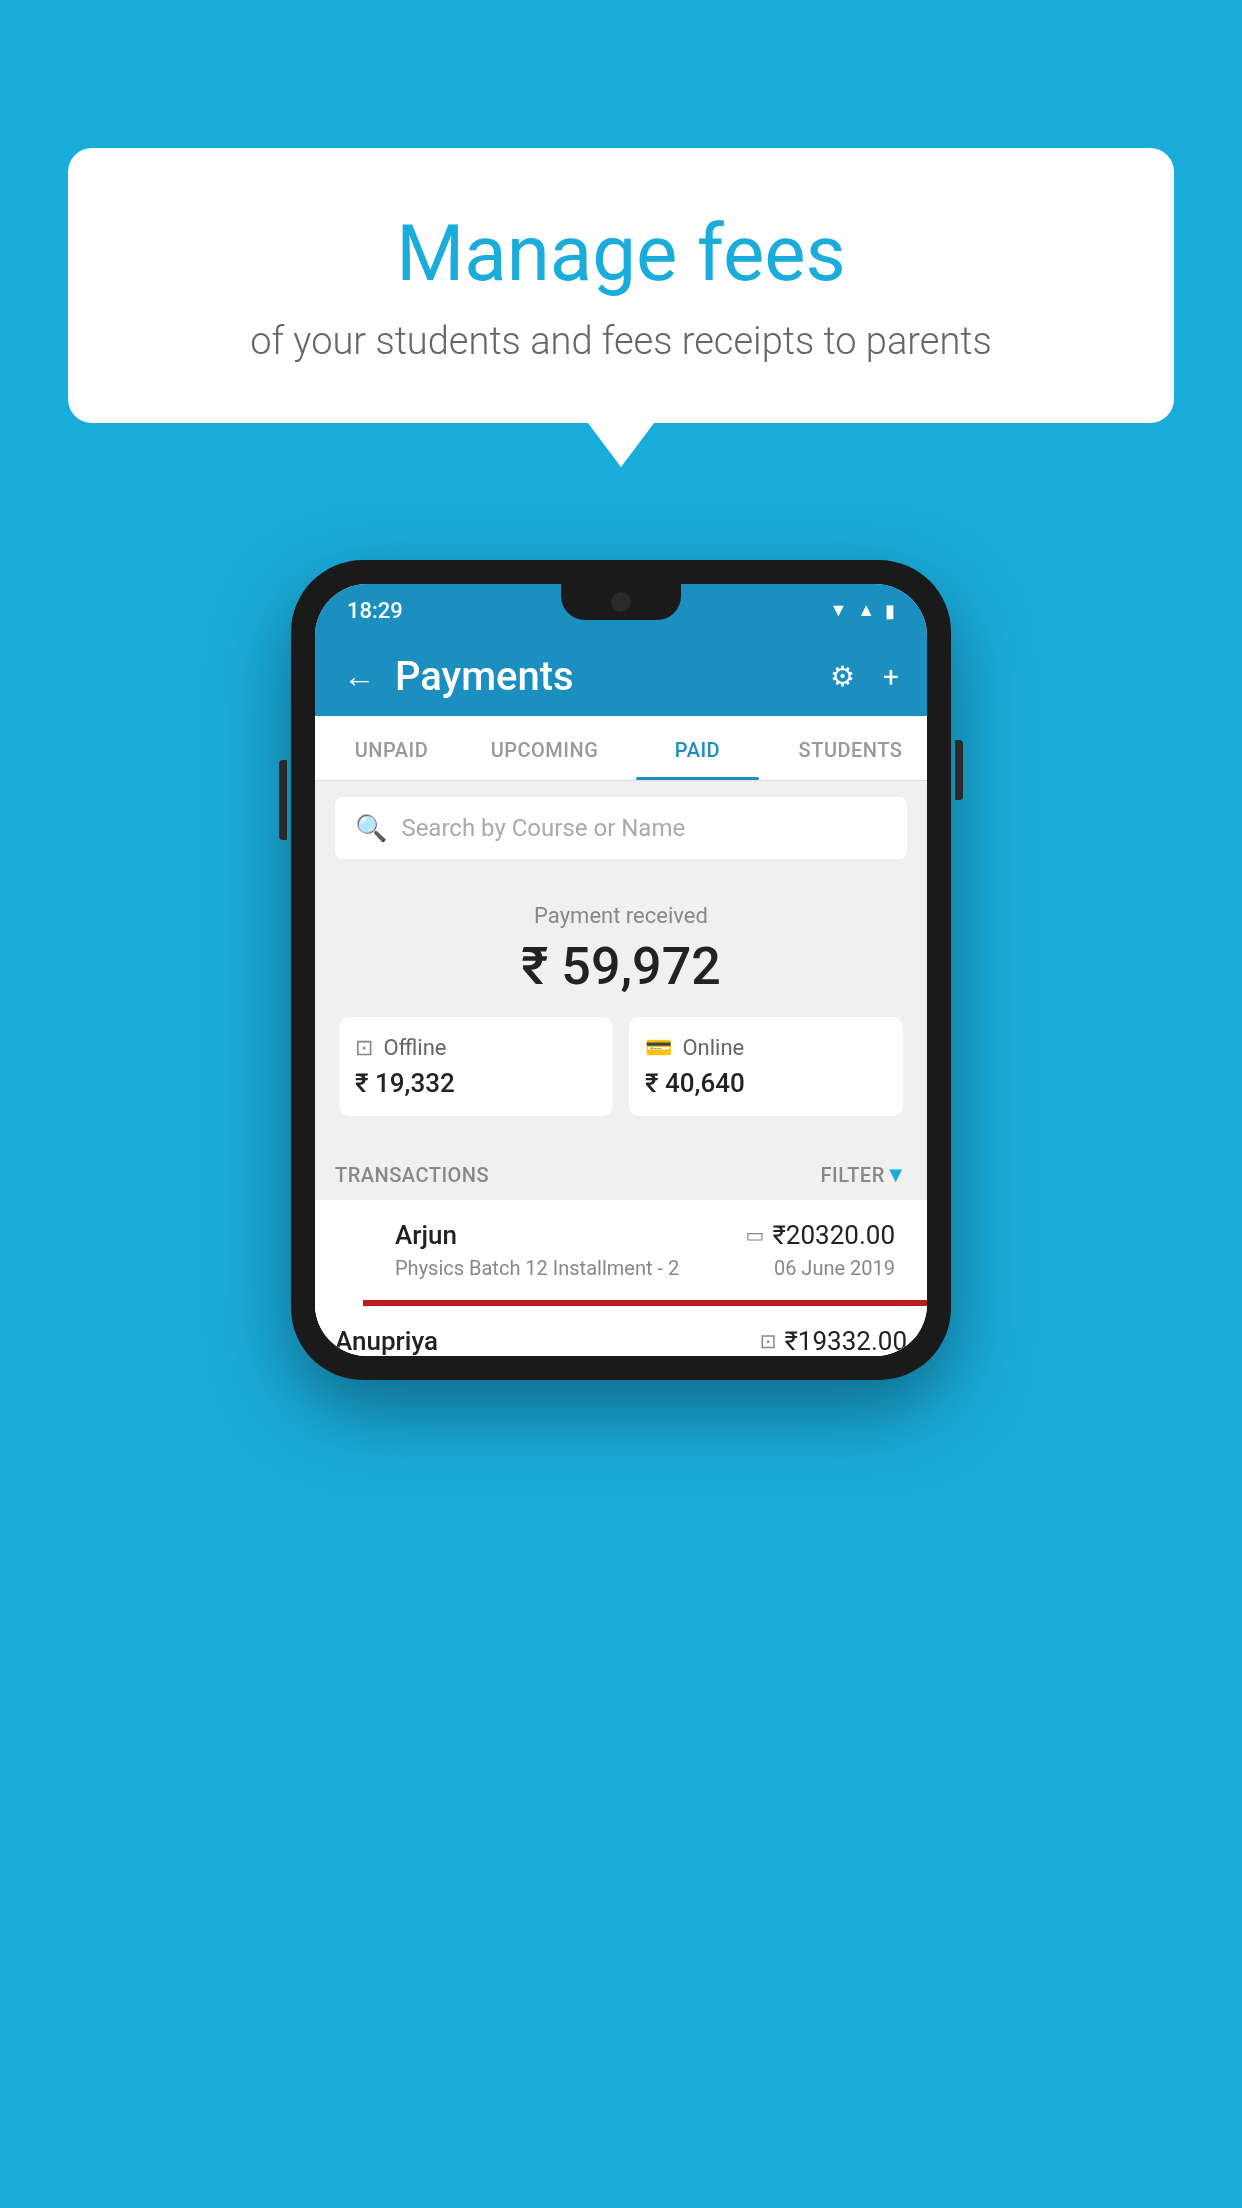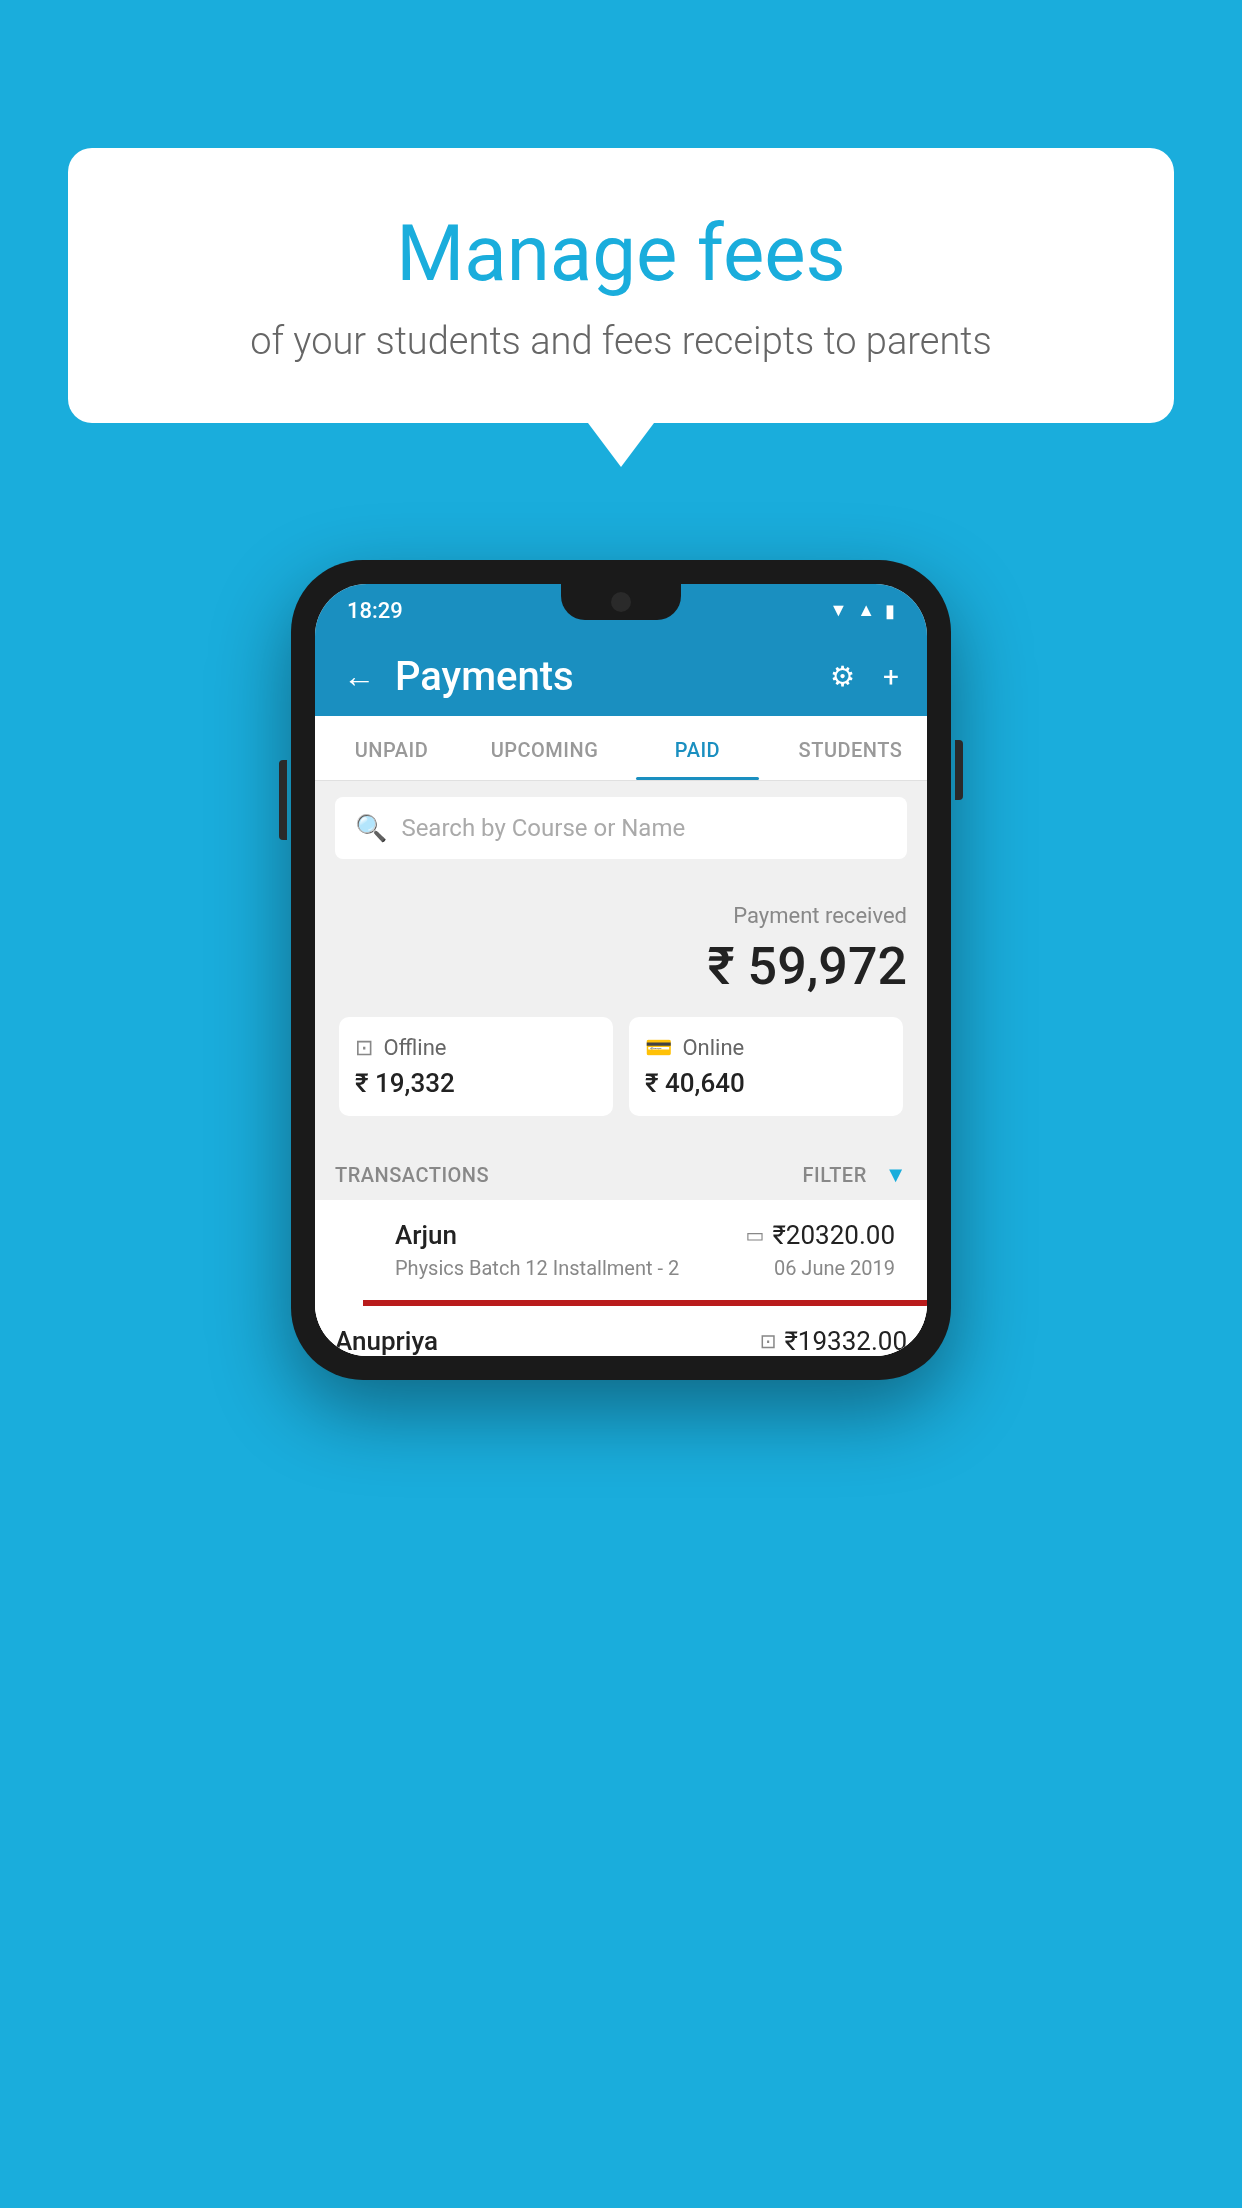--- a/index.html
+++ b/index.html
@@ -208,21 +208,21 @@
       font-size: 26px;
     }
     .search-placeholder {
       color: #aaa;
       font-size: 24px;
     }
 
     
     .payment-summary {
       background: #f0f0f0;
-      text-align: right;
+      text-align: center;
       padding: 28px 20px 20px;
     }
     .payment-received-label {
       color: #888;
       font-size: 22px;
       margin-bottom: 8px;
     }
     .payment-amount {
       font-size: 52px;
       font-weight: 500;
@@ -273,21 +273,21 @@
     }
     .transactions-label {
       font-size: 20px;
       color: #888;
       font-weight: 500;
       letter-spacing: 0.5px;
     }
     .filter-btn {
       display: flex;
       align-items: center;
-      gap: 18px;
+      gap: 0;
       font-size: 20px;
       color: #888;
       font-weight: 500;
       letter-spacing: 0.5px;
       cursor: pointer;
     }
     .filter-icon {
       color: #1AADDC;
       font-size: 22px;
     }

